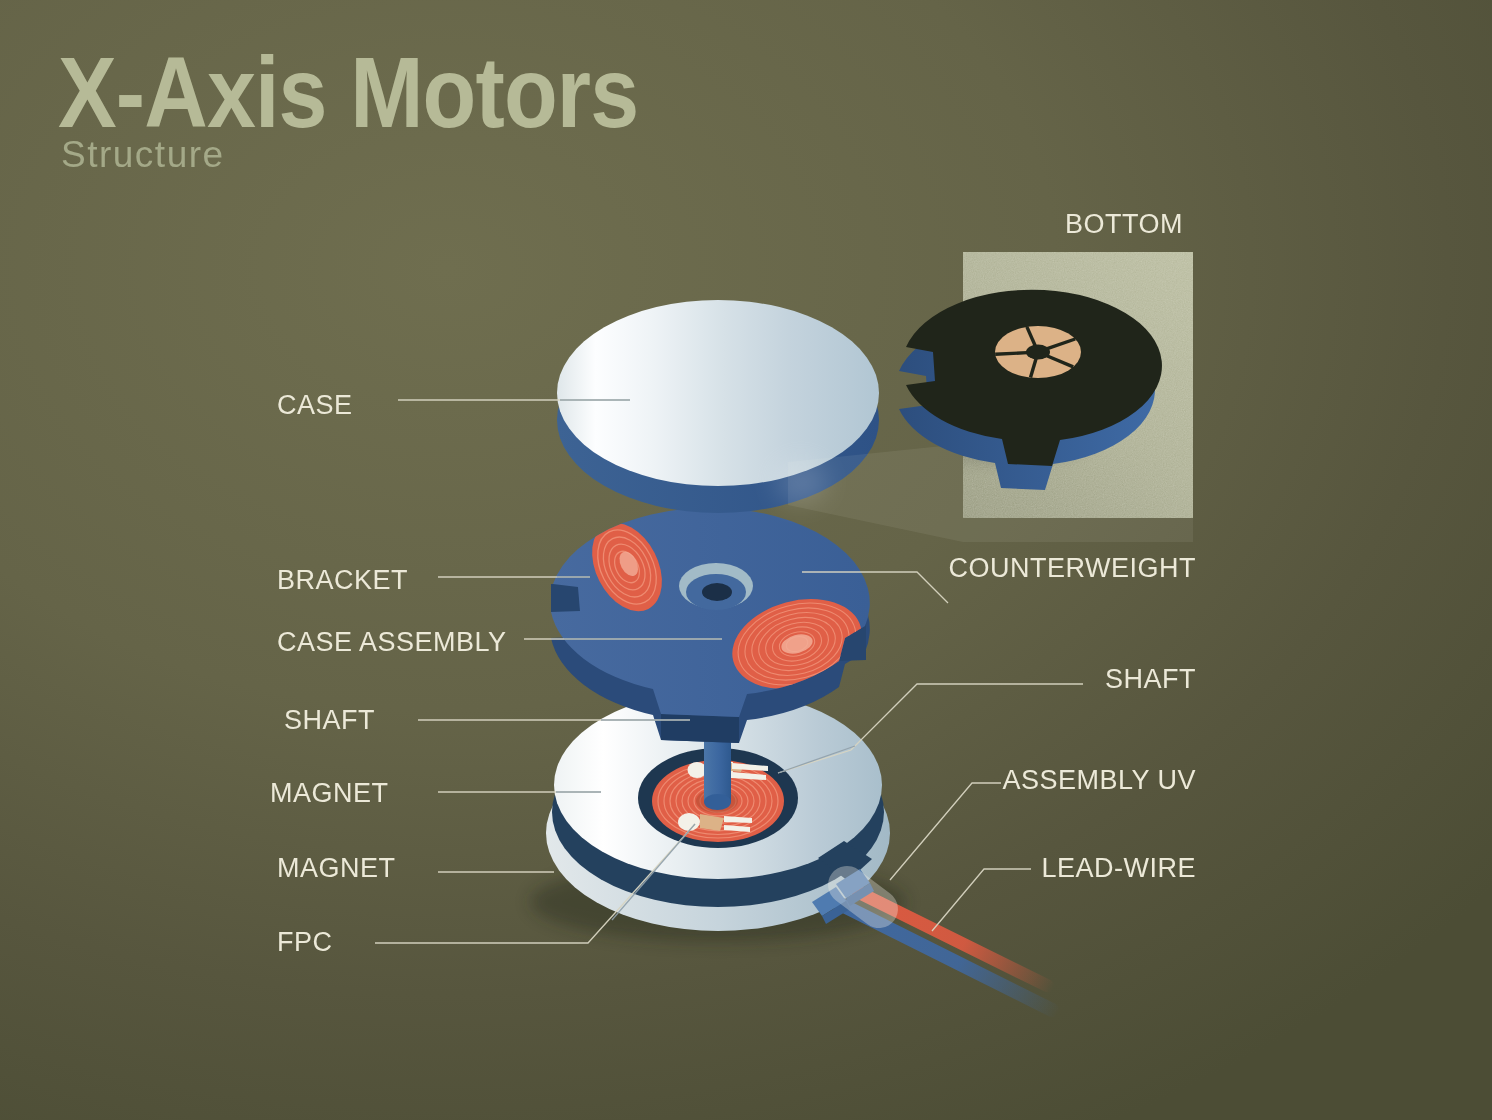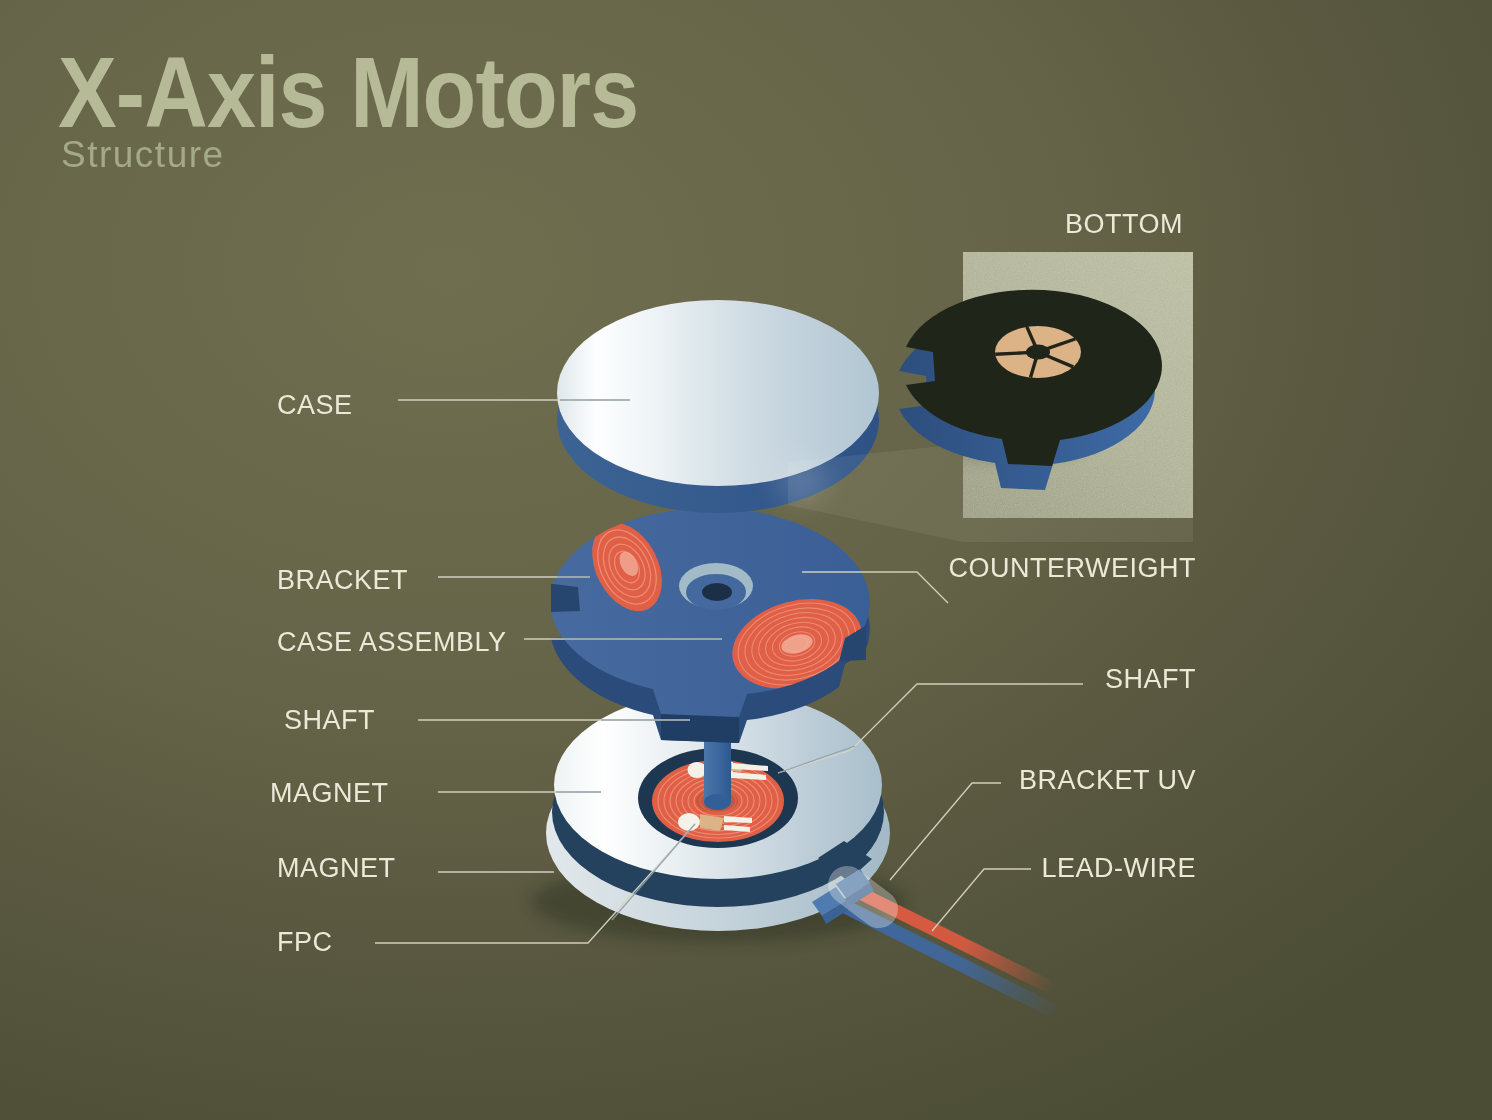--- a/index.html
+++ b/index.html
@@ -257,14 +257,14 @@
 <div class="label" style="left:277px;top:567px">BRACKET</div>
 <div class="label" style="left:277px;top:629px">CASE ASSEMBLY</div>
 <div class="label" style="left:284px;top:707px">SHAFT</div>
 <div class="label" style="left:270px;top:780px">MAGNET</div>
 <div class="label" style="left:277px;top:855px">MAGNET</div>
 <div class="label" style="left:277px;top:929px">FPC</div>
 
 <div class="label r" style="top:211px;right:309px">BOTTOM</div>
 <div class="label r" style="top:555px">COUNTERWEIGHT</div>
 <div class="label r" style="top:666px">SHAFT</div>
-<div class="label r" style="top:767px">BRACKET UV</div>
+<div class="label r" style="top:767px">ASSEMBLY UV</div>
 <div class="label r" style="top:855px">LEAD-WIRE</div>
 
 </body></html>

